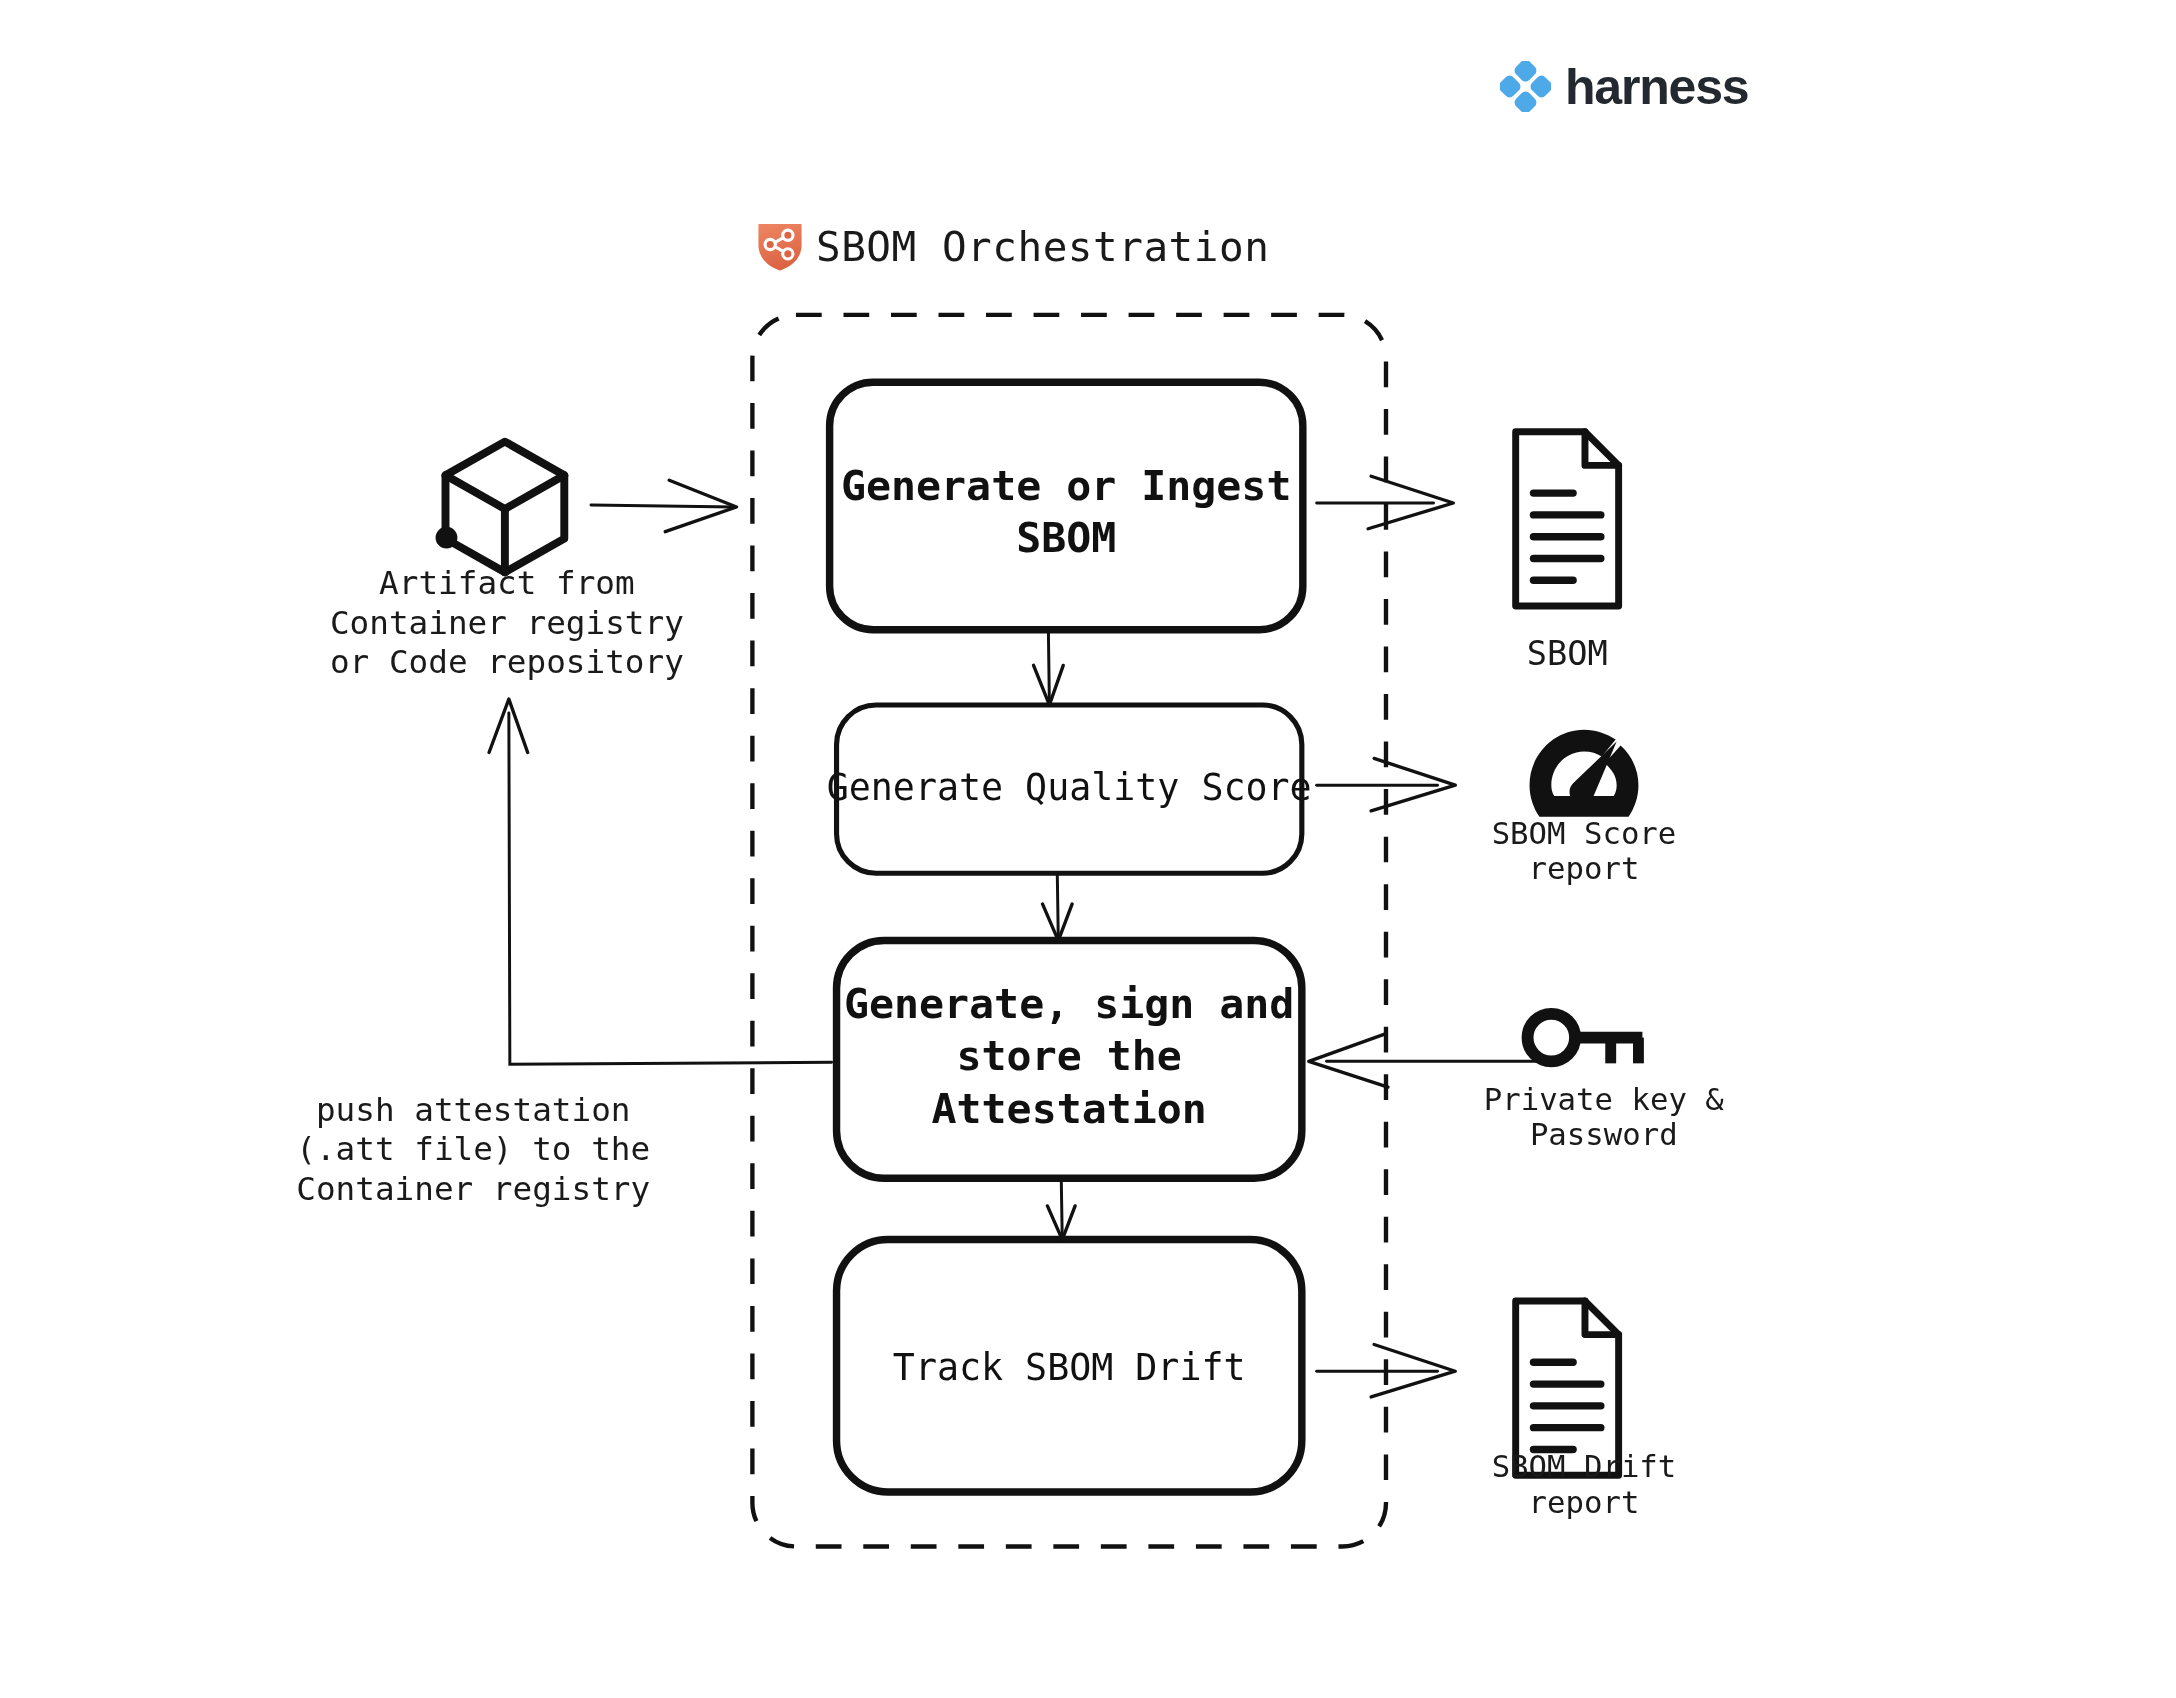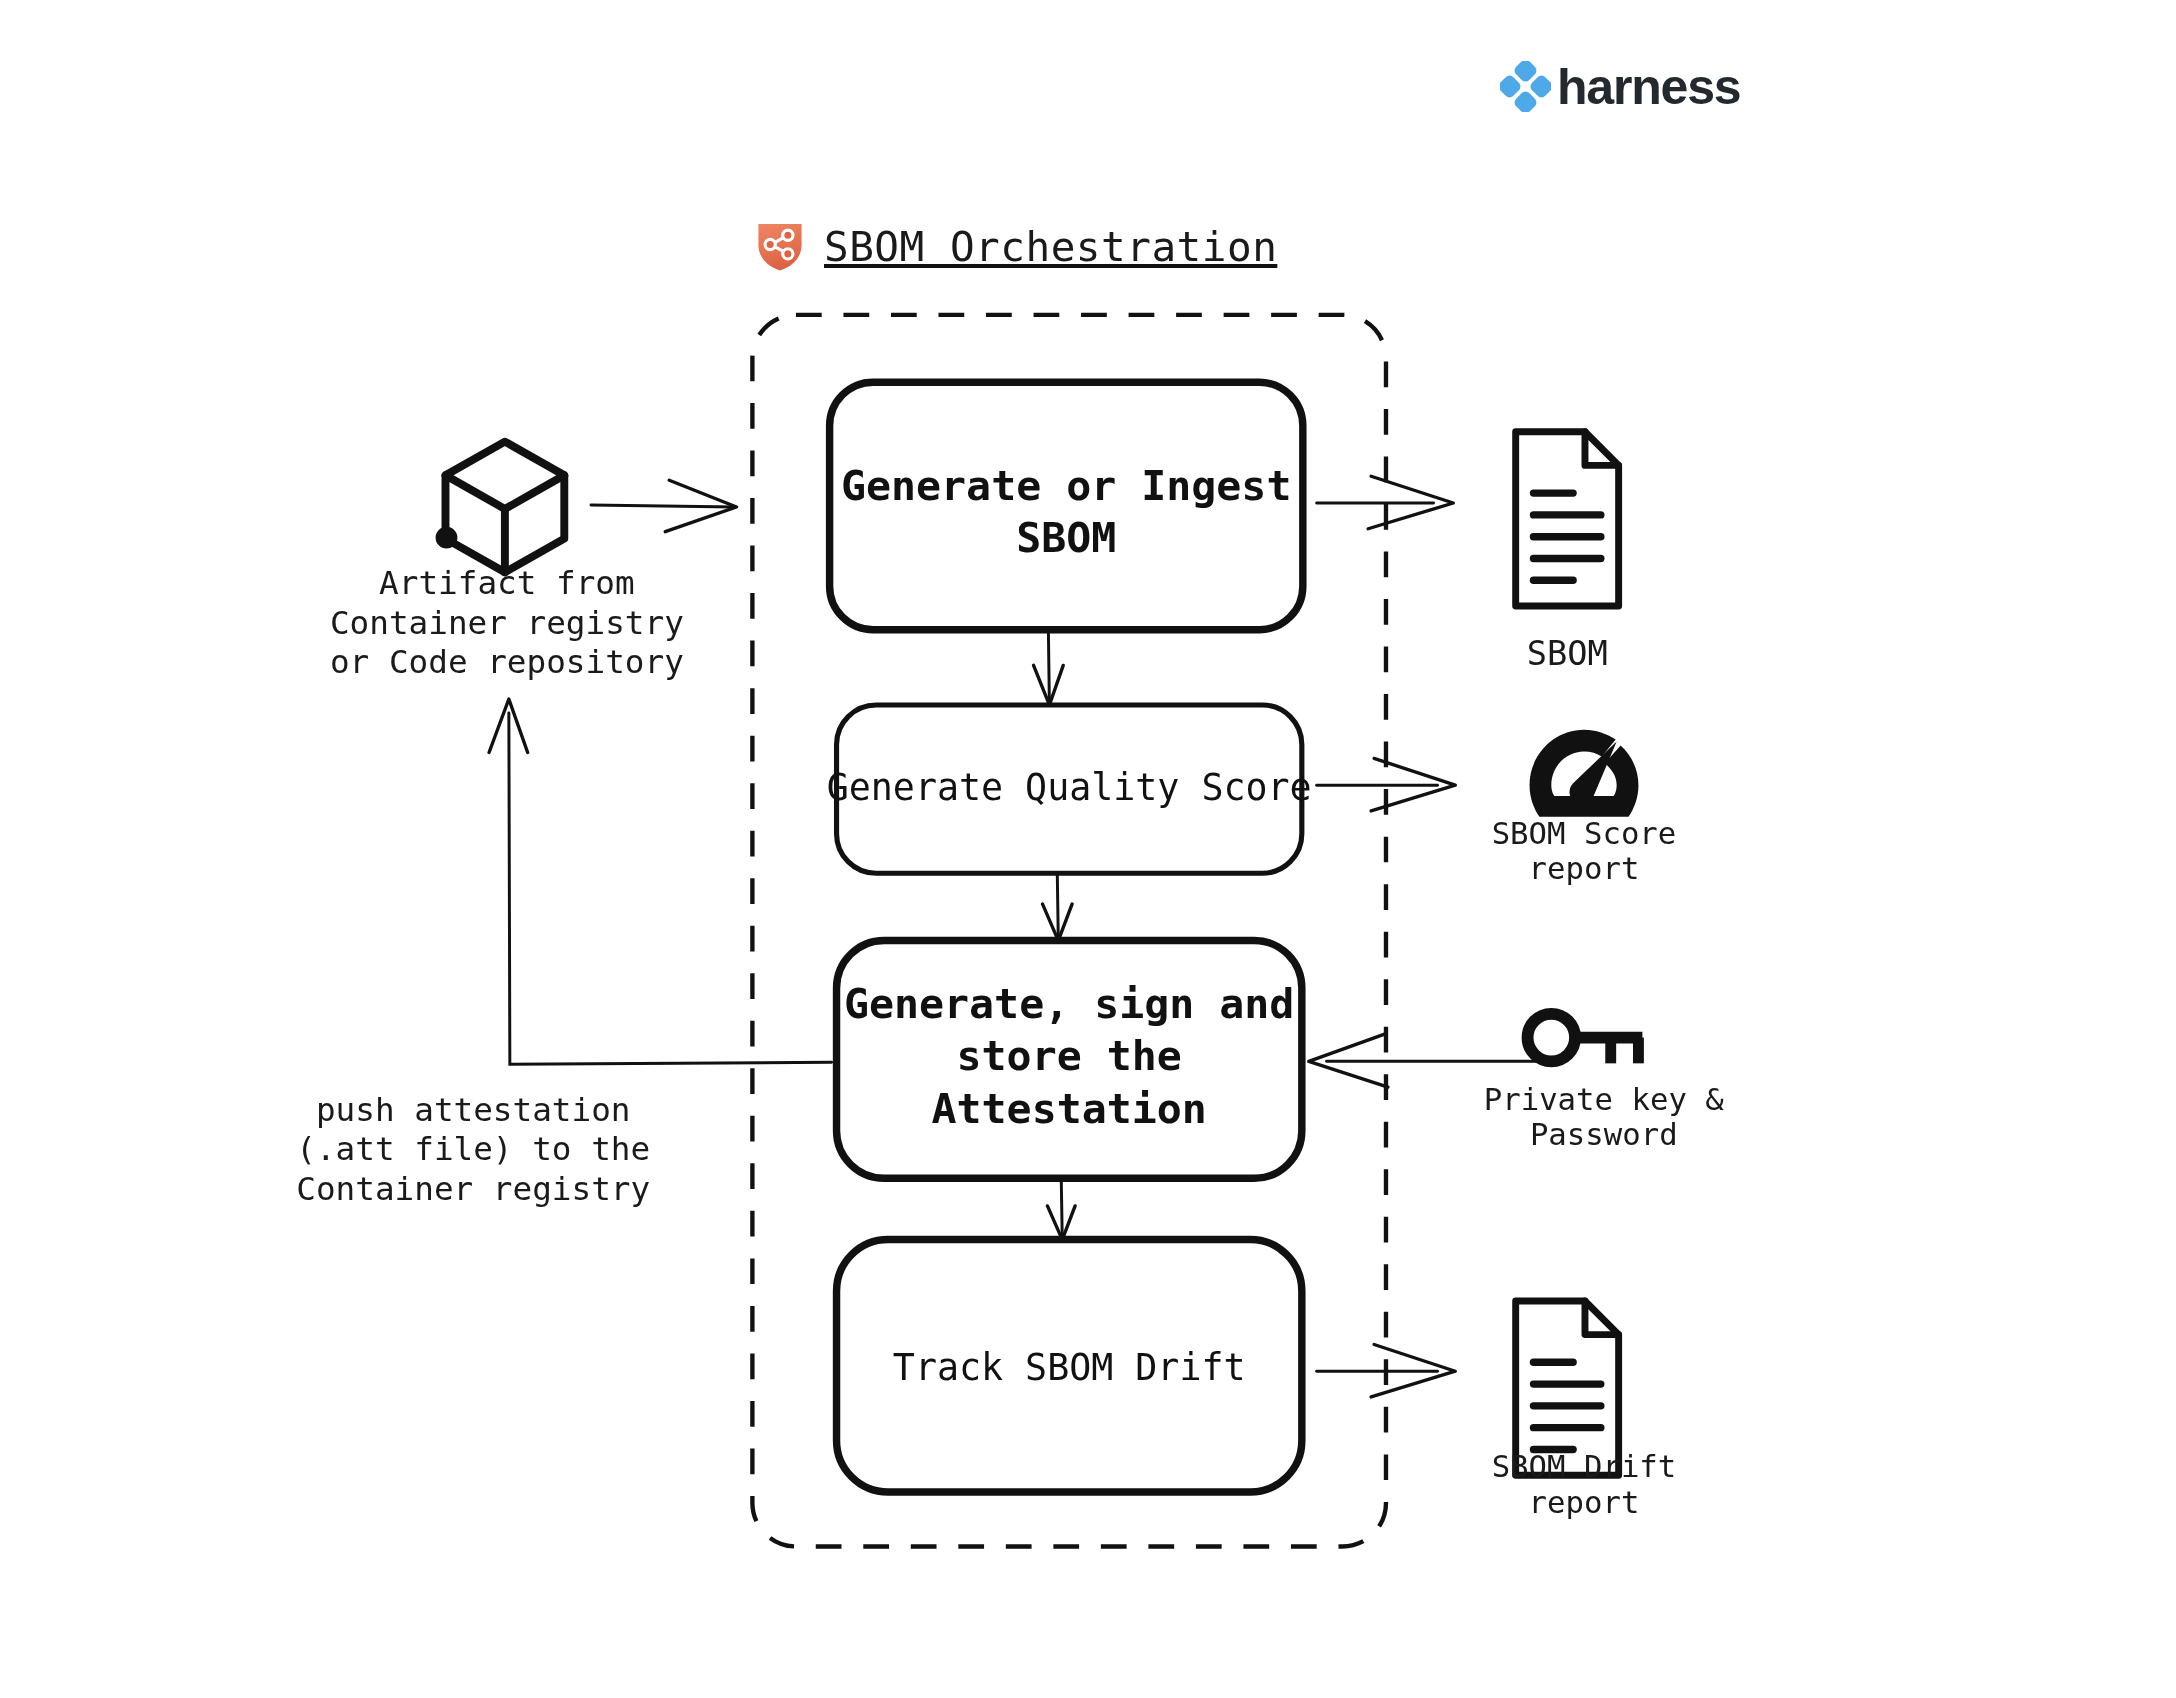--- a/index.html
+++ b/index.html
@@ -23,41 +23,40 @@
     height: 1699px;
   }
 
   
   .brand {
     position: absolute;
     left: 1500px;
     top: 61px;
     display: flex;
     align-items: center;
-    gap: 6px;
+    gap: 14px;
   }
   .brand-mark { width: 51px; height: 51px; display: block; }
   .brand-word {
     font-family: "Liberation Sans", sans-serif;
     font-size: 50px;
     font-weight: 700;
     letter-spacing: -1.2px;
     color: #23292E;
     line-height: 1;
   }
 
   
   .section-title {
     position: absolute;
     left: 756px;
     top: 221px;
     display: flex;
     align-items: center;
-    gap: 20px;
-    text-decoration: underline;
+    gap: 12px;
   }
   .section-title .shield { width: 48px; height: 51px; display: block; }
   .section-title .title-text {
     font-size: 41px;
     font-weight: 400;
     letter-spacing: 0.5px;
     color: #1a1a1a;
     white-space: nowrap;
   }
 

